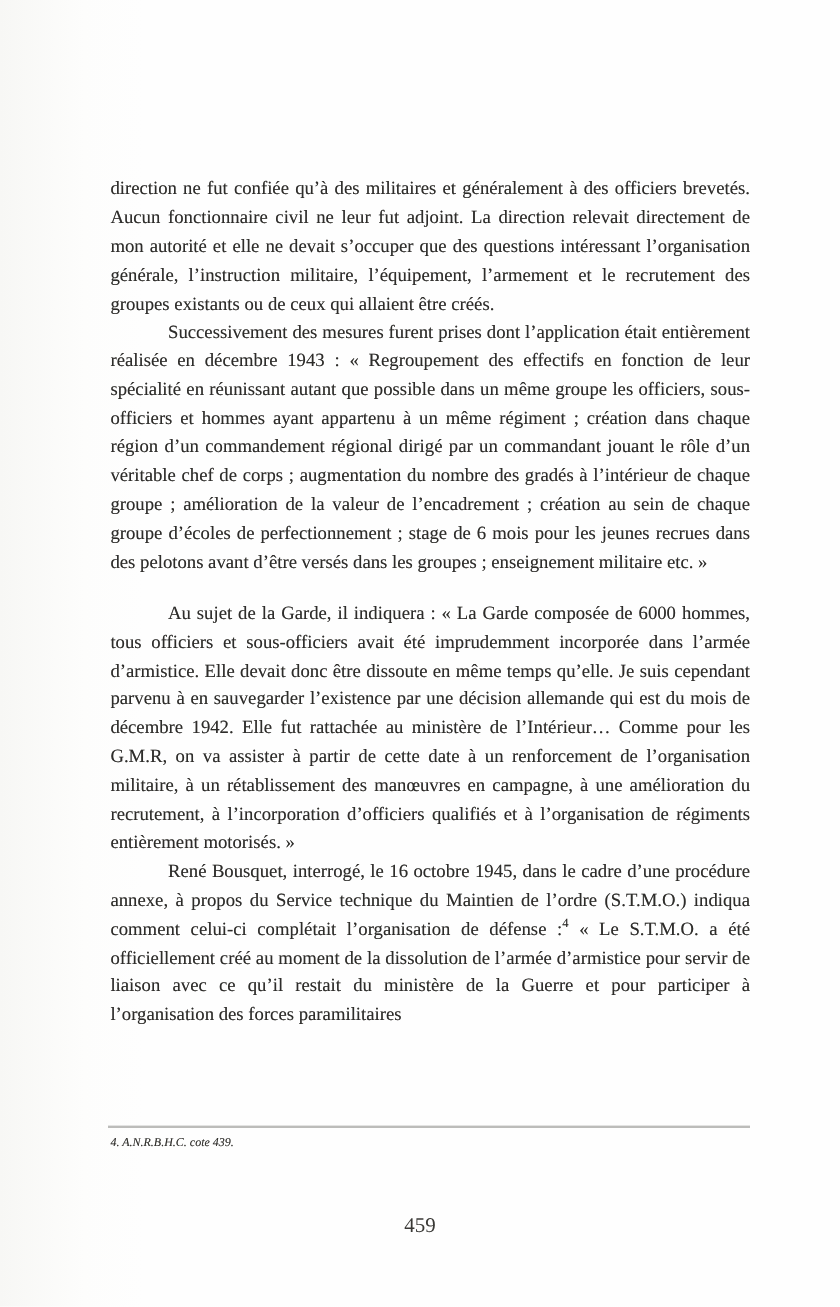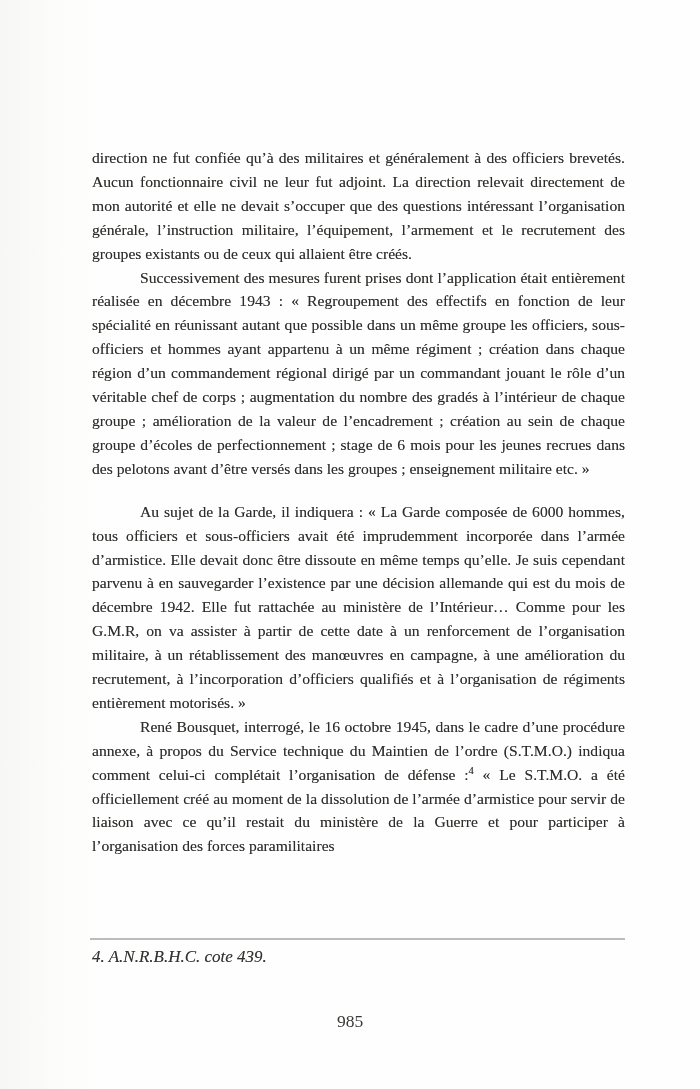--- a/index.html
+++ b/index.html
@@ -63,21 +63,21 @@
     width: 535px;
     height: 2px;
     background: #bcbcba;
   }
   .footnote {
     position: absolute;
     left: 92px;
     top: 947px;
     width: 533px;
     font-style: italic;
-    font-size: 17px;
+    font-size: 10px;
     color: #33322f;
     text-shadow: 0 0 0.5px rgba(70, 68, 64, 0.5);
   }
   .page-number {
     position: absolute;
     left: 0;
     top: 1011px;
     width: 100%;
     text-align: center;
     font-size: 17.5px;
@@ -94,15 +94,15 @@
     <p class="no-indent">direction ne fut confiée qu’à des militaires et généralement à des officiers brevetés. Aucun fonctionnaire civil ne leur fut adjoint. La direction relevait directement de mon autorité et elle ne devait s’occuper que des questions intéressant l’organisation générale, l’instruction militaire, l’équipement, l’armement et le recrutement des groupes existants ou de ceux qui allaient être créés.</p>
     <p>Successivement des mesures furent prises dont l’application était entièrement réalisée en décembre 1943 : « Regroupement des effectifs en fonction de leur spécialité en réunissant autant que possible dans un même groupe les officiers, sous-officiers et hommes ayant appartenu à un même régiment ; création dans chaque région d’un commandement régional dirigé par un commandant jouant le rôle d’un véritable chef de corps ; augmentation du nombre des gradés à l’intérieur de chaque groupe ; amélioration de la valeur de l’encadrement ; création au sein de chaque groupe d’écoles de perfectionnement ; stage de 6 mois pour les jeunes recrues dans des pelotons avant d’être versés dans les groupes ; enseignement militaire etc. »</p>
     <p class="gap-above">Au sujet de la Garde, il indiquera : « La Garde composée de 6000 hommes, tous officiers et sous-officiers avait été imprudemment incorporée dans l’armée d’armistice. Elle devait donc être dissoute en même temps qu’elle. Je suis cependant parvenu à en sauvegarder l’existence par une décision allemande qui est du mois de décembre 1942. Elle fut rattachée au ministère de l’Intérieur… Comme pour les G.M.R, on va assister à partir de cette date à un renforcement de l’organisation militaire, à un rétablissement des manœuvres en campagne, à une amélioration du recrutement, à l’incorporation d’officiers qualifiés et à l’organisation de régiments entièrement motorisés. »</p>
     <p><span>René Bousquet, interrogé, le 16 octobre 1945, dans le cadre d’une procédure annexe, à propos du Service technique du Maintien de l’ordre (S.T.M.O.) indiqua comment celui-ci complétait l’organisation de défense :</span><sup class="footnote-ref">4</sup> <span>« Le S.T.M.O. a été officiellement créé au moment de la dissolution de l’armée d’armistice pour servir de liaison avec ce qu’il restait du ministère de la Guerre et pour participer à l’organisation des forces paramilitaires</span></p>
   </div>
 
   <div class="footnote-rule"></div>
 
   <div class="footnote">4. A.N.R.B.H.C. cote 439.</div>
 
-  <div class="page-number">985</div>
+  <div class="page-number">459</div>
 
 </div>
 
 </body></html>

